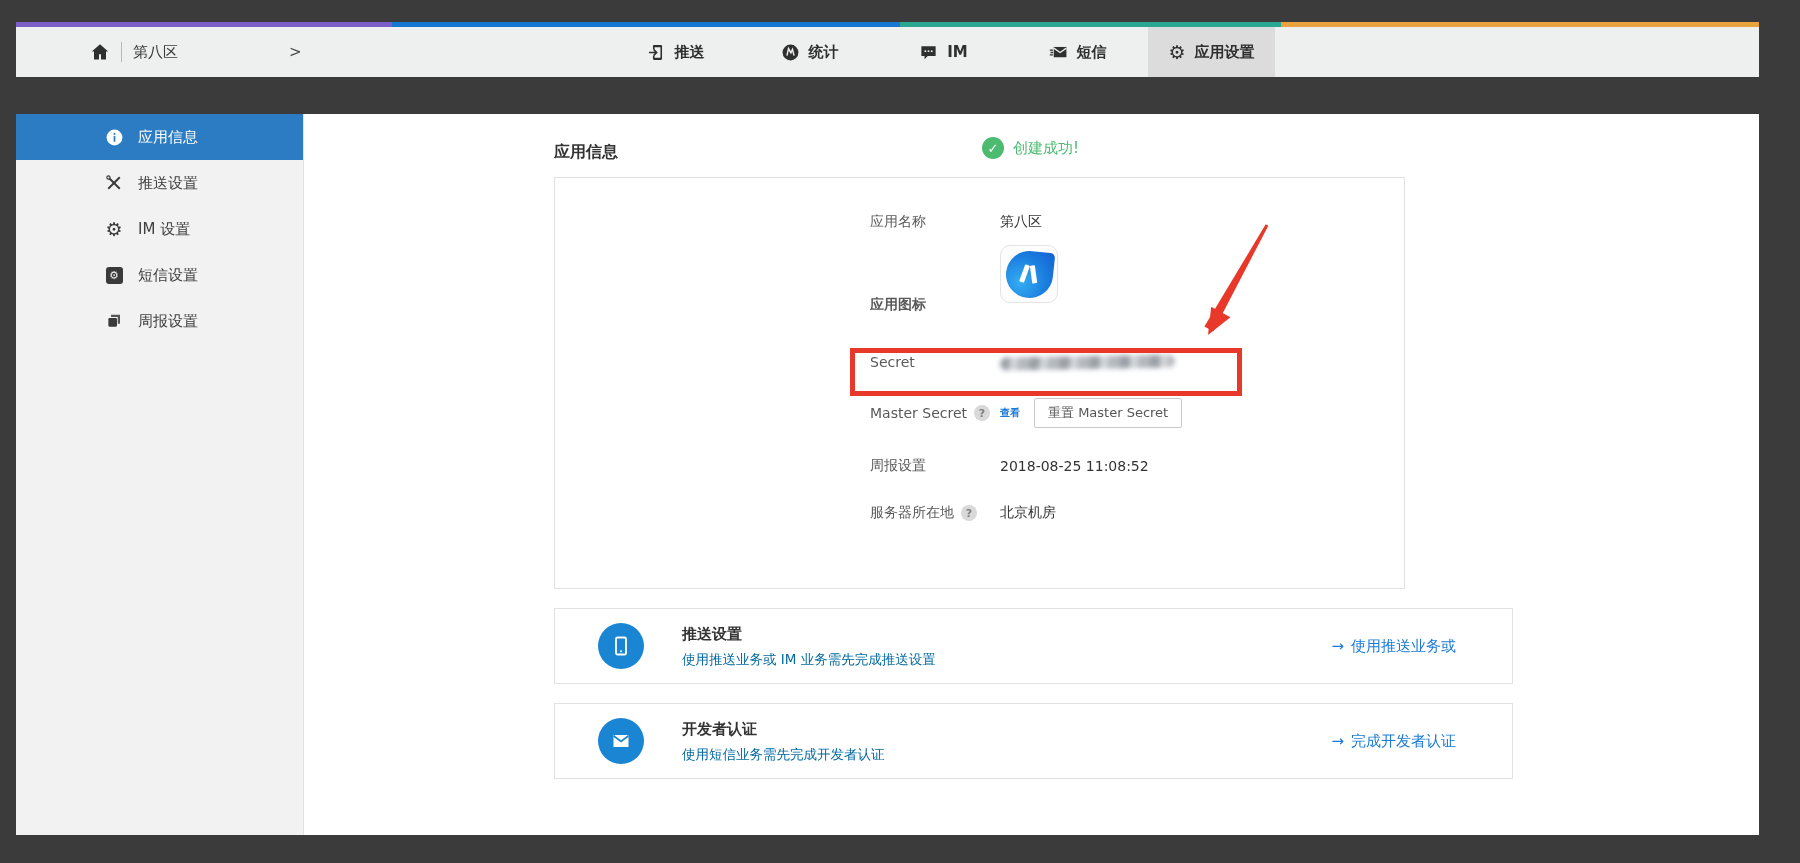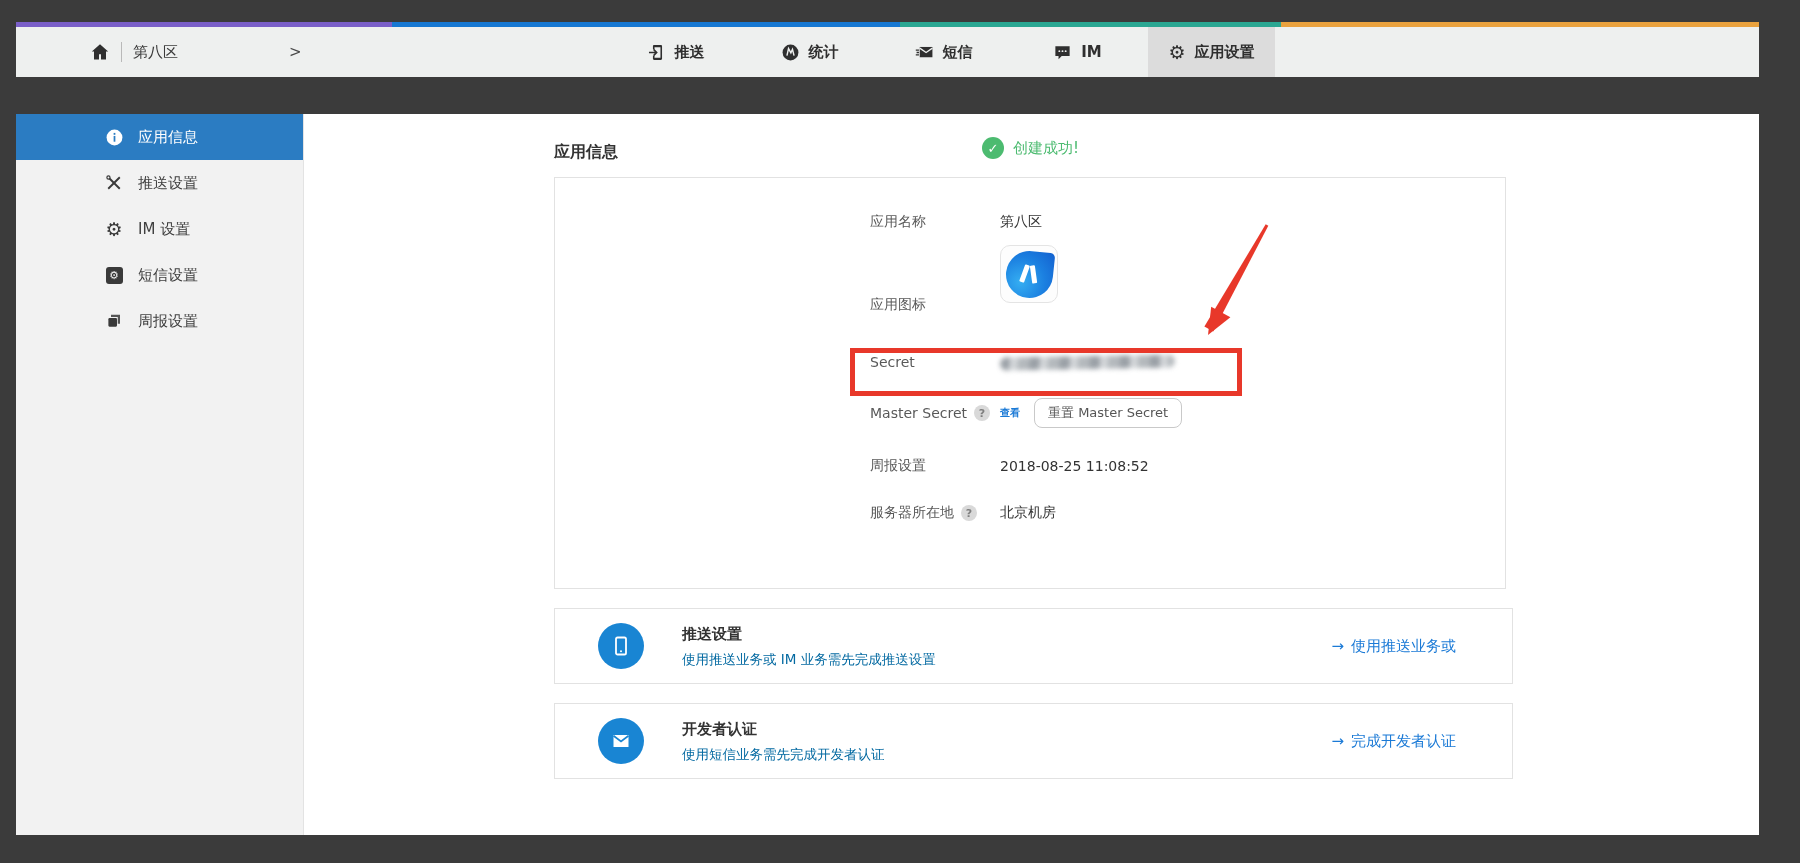--- a/index.html
+++ b/index.html
@@ -43,41 +43,41 @@
              font-size:11px; display:flex; align-items:center; justify-content:center; line-height:1; }
 
   
   .main { position:absolute; left:304px; top:114px; width:1455px; height:721px; background:#fff; }
   .section-title { position:absolute; left:250px; top:28px; font-size:16px; font-weight:bold; color:#333; }
   .status-badge { position:absolute; left:678px; top:23px; display:flex; align-items:center; gap:9px; }
   .status-badge .circ { width:22px; height:22px; border-radius:50%; background:#4cbb70; color:#fff;
                         display:flex; align-items:center; justify-content:center; font-size:13px; font-weight:bold; }
   .status-badge .txt { font-size:15px; color:#4cbb70; }
 
-  .info-card { position:absolute; left:250px; top:63px; width:952px; height:412px;
+  .info-card { position:absolute; left:250px; top:63px; width:851px; height:412px;
                background:#fff; border:1px solid #e2e2e2; }
   .row { position:absolute; left:0; width:100%; display:flex; align-items:center; }
   .row .lbl { position:absolute; left:315px; font-size:14px; color:#595959; display:flex; align-items:center; gap:7px; }
   .row .val { position:absolute; left:445px; font-size:14px; color:#333; display:flex; align-items:center; gap:14px; }
   .help { width:16px; height:16px; border-radius:50%; background:#d9d9d9; color:#7f7f7f; font-size:11px;
           font-weight:bold; display:flex; align-items:center; justify-content:center; cursor:pointer; }
 
   .app-icon-frame { width:58px; height:58px; border:1px solid #e4e4e4; border-radius:10px; background:#fdfdfd;
                     display:flex; align-items:center; justify-content:center; }
   .app-icon-blob { width:47px; height:47px; border-radius:50% 10% 50% 50%; position:relative; transform:rotate(6deg);
                    background:radial-gradient(circle at 32% 68%, #35aef2 0%, #1b7fe0 55%, #1360cf 100%); }
   .app-icon-blob .s1, .app-icon-blob .s2 { position:absolute; top:14px; width:4.5px; height:18px; background:#fff; border-radius:1px; }
   .app-icon-blob .s1 { left:16px; transform:rotate(14deg); }
   .app-icon-blob .s2 { left:25px; transform:rotate(-14deg); }
 
   .redacted { width:175px; height:13px; border-radius:7px; filter:blur(2.6px); transform:rotate(-1deg);
               background:repeating-linear-gradient(95deg,#9aa0a6 0 10px,#d3d6d9 10px 18px,#b4b9bd 18px 30px); }
 
   .link { color:#1b7ad6; font-size:10px; font-weight:600; cursor:pointer; text-decoration:none; }
-  .btn { background:#fff; border:1px solid #c9c9c9; border-radius:8px; color:#555; font-size:13px;
+  .btn { background:#fff; border:1px solid #c9c9c9; border-radius:2px; color:#555; font-size:13px;
          padding:5px 13px; cursor:pointer; font-family:inherit; }
 
   
   .red-box { position:absolute; left:546px; top:234px; width:392px; height:48px;
              border:5px solid #e8382a; pointer-events:none; z-index:5; }
   .red-arrow { position:absolute; left:891px; top:108px; z-index:6; pointer-events:none; }
 
   
   .task-card { position:absolute; left:250px; width:959px; height:76px; background:#fff; border:1px solid #e2e2e2; }
   .task-card.c1 { top:494px; }
@@ -126,37 +126,37 @@
         <svg width="19" height="19" viewBox="0 0 24 24">
             <circle cx="12" cy="12" r="10" fill="#2f2f2f"></circle>
             <path d="M7.5 16 9.5 7l3 5.5L14.5 8l2 8" stroke="#eef0ef" stroke-width="1.8" fill="none"></path>
           </svg>
       </span>
       <span>统计</span>
     </div>
     <div class="tab">
       <span>
         <svg width="19" height="19" viewBox="0 0 24 24">
-            <path d="M6 5h16v13H6z" fill="#2f2f2f"></path>
-            <path d="M6 6.5l8 5.5 8-5.5" stroke="#eef0ef" stroke-width="1.6" fill="none"></path>
-            <path d="M1 9h4M2 12h3M1 15h4" stroke="#2f2f2f" stroke-width="1.6"></path>
-          </svg>
-      </span>
-      <span>短信</span>
-    </div>
-    <div class="tab">
-      <span>
-        <svg width="19" height="19" viewBox="0 0 24 24">
             <path d="M3 4h18v12.5H11L7 20.5v-4H3z" fill="#2f2f2f"></path>
             <circle cx="8" cy="10.3" r="1.2" fill="#eef0ef"></circle>
             <circle cx="12" cy="10.3" r="1.2" fill="#eef0ef"></circle>
             <circle cx="16" cy="10.3" r="1.2" fill="#eef0ef"></circle>
           </svg>
       </span>
       <span>IM</span>
+    </div>
+    <div class="tab">
+      <span>
+        <svg width="19" height="19" viewBox="0 0 24 24">
+            <path d="M6 5h16v13H6z" fill="#2f2f2f"></path>
+            <path d="M6 6.5l8 5.5 8-5.5" stroke="#eef0ef" stroke-width="1.6" fill="none"></path>
+            <path d="M1 9h4M2 12h3M1 15h4" stroke="#2f2f2f" stroke-width="1.6"></path>
+          </svg>
+      </span>
+      <span>短信</span>
     </div>
     <div class="tab selected">
       <span class="glyph">⚙</span>
       <span>应用设置</span>
     </div>
   </div>
 </div>
 
 <div class="sidebar">
   <div class="side-item selected">
@@ -211,21 +211,21 @@
   </div>
 
   <div class="info-card">
 
     <div class="row" style="top:44px;">
       <span class="lbl">应用名称</span>
       <span class="val">第八区</span>
     </div>
 
     <div class="row" style="top:96px;">
-      <span class="lbl" style="top:22px;">应用图标</span>
+      <span class="lbl" style="top:22px;font-weight:bold;">应用图标</span>
       <span class="val">
         <span class="app-icon-frame">
           <span class="app-icon-blob">
               <span class="s1"></span>
               <span class="s2"></span>
             </span>
         </span>
       </span>
     </div>
 

